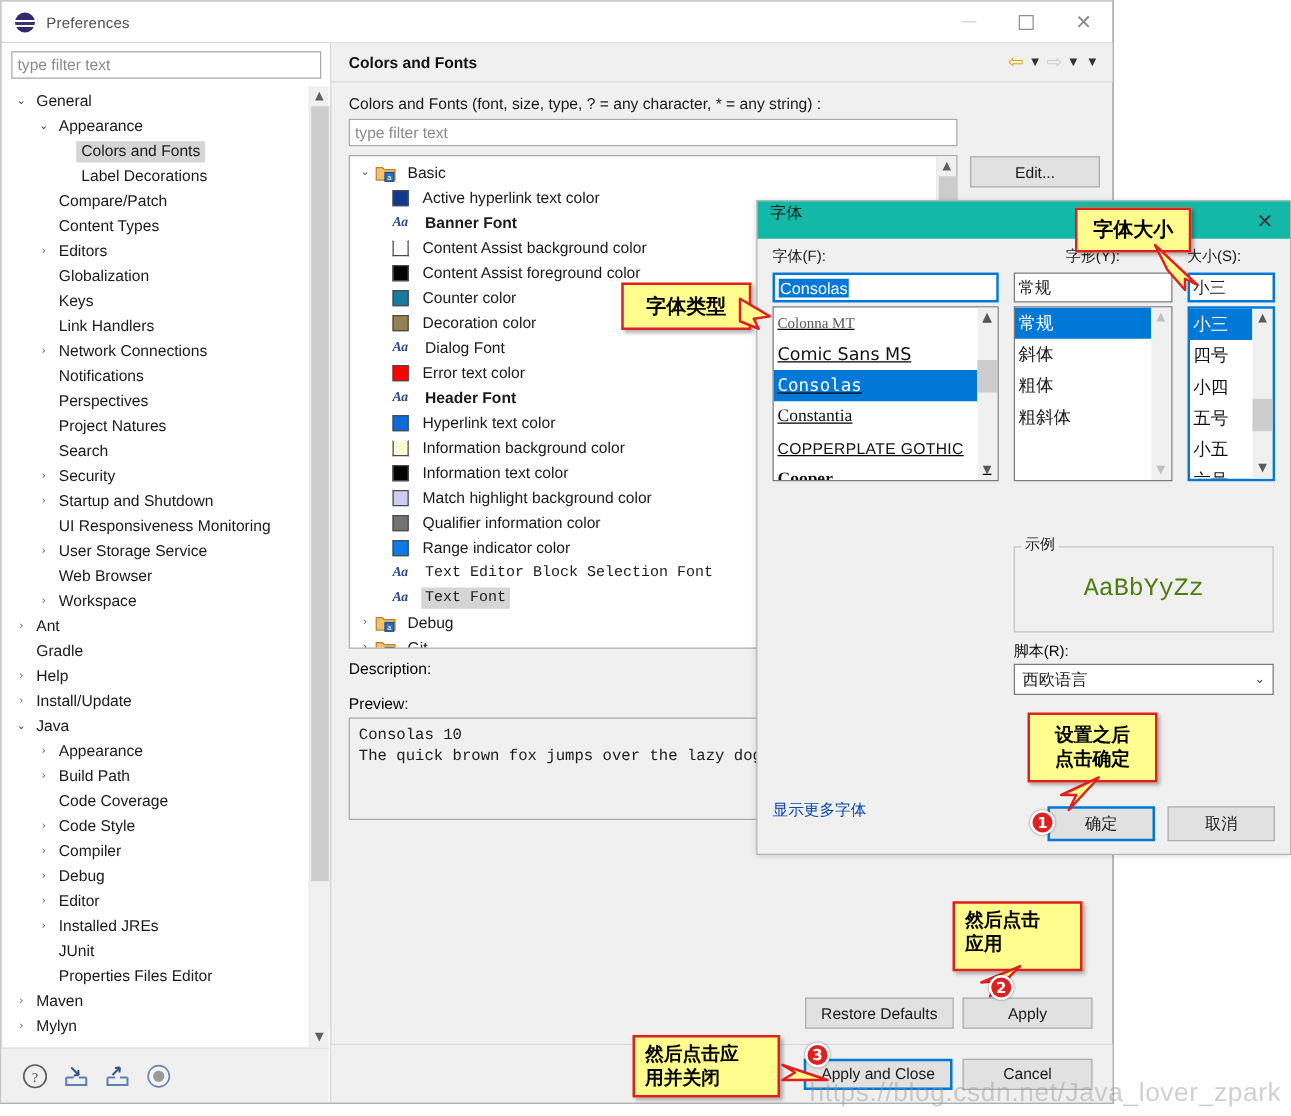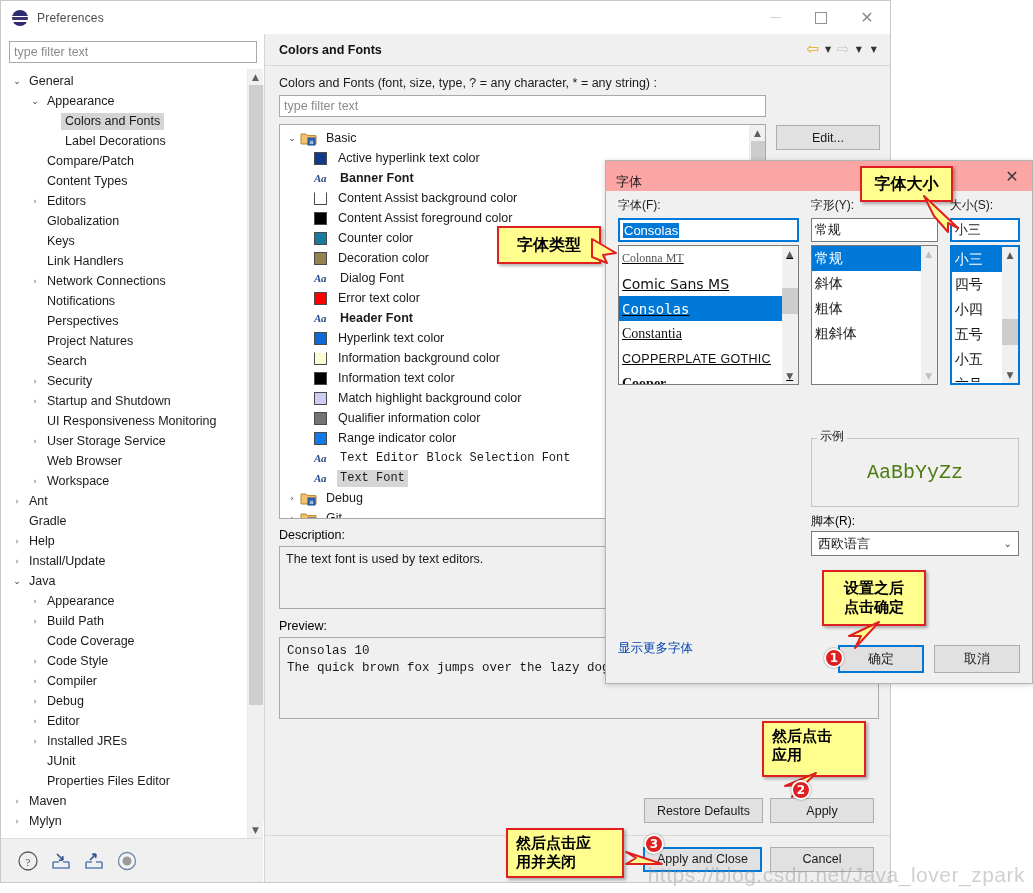--- a/index.html
+++ b/index.html
@@ -158,22 +158,22 @@
   .btn.primary-outline { border:2px solid #0078d7; background:#e1e1e1; }
 
   
   .font-dialog {
     position:absolute; left: 605px; top: 160px; width: 428px; height: 524px;
     background:#f0f0f0; border:1px solid #b4b4b4;
     box-shadow: 0 1px 5px rgba(0,0,0,.18);
     display:flex; flex-direction:column;
   }
   .fd-title {
-    height: 30px; display:flex; align-items:flex-end; padding-left: 10px;
-    font-size:13px; color:#1a1a1a; position:relative; background:#fca5a5;
+    height: 30px; display:flex; align-items:flex-start; padding-left: 10px;
+    font-size:13px; color:#1a1a1a; position:relative; background:#14b8a6;
   }
   .fd-close {
     position:absolute; right:0; top:0; width:40px; height:30px;
     display:flex; align-items:center; justify-content:center;
     font-size:16px; color:#3a3a3a; font-family:"DejaVu Sans", sans-serif;
   }
   .fd-body { flex:1; position:relative; padding: 6px 12px 0 12px; }
   .fd-cols { display:flex; gap: 12px; }
   .fd-col-label { font-size:12px; color:#1a1a1a; margin-bottom: 4px; }
   .fd-input {
@@ -605,21 +605,20 @@
                 </div>
                 <div class="sb-arrow">▼</div>
               </div>
             </div>
             <div class="cf-buttons">
               <div class="btn">Edit...</div>
             </div>
           </div>
 
           <div class="desc-label">Description:</div>
-          <div class="desc-box">The text font is used by text editors.</div>
 
           <div class="preview-label">Preview:</div>
           <div class="preview-box"><span>Consolas 10</span>
 <span>The quick brown fox jumps over the lazy dog.</span></div>
         </div>
 
         <div class="page-footer">
           <div class="btn">Restore Defaults</div>
           <div class="btn">Apply</div>
         </div>
@@ -657,21 +656,21 @@
             <div class="fd-sb">
               <div class="fd-sb-arrow">▲</div>
               <div class="fd-sb-track">
                 <div class="fd-sb-thumb" style="top:26px; height:26px;"></div>
               </div>
               <div class="fd-sb-arrow">▼</div>
             </div>
           </div>
         </div>
 
-        <div style="width:130px;">
+        <div style="width:130px;text-align:center;">
           <div class="fd-col-label">字形(Y):</div>
           <div class="fd-input">
             <span>常规</span>
           </div>
           <div class="fd-listbox" style="height:140px;">
             <div class="fd-list" id="fd-style-list">
                 <div class="fd-item sel">常规</div>
                 <div class="fd-item">斜体</div>
                 <div class="fd-item">粗体</div>
                 <div class="fd-item">粗斜体</div>

